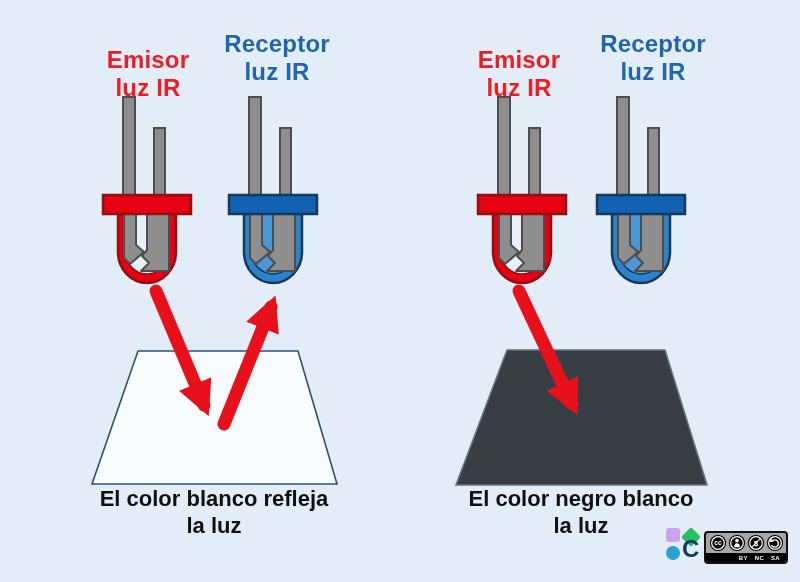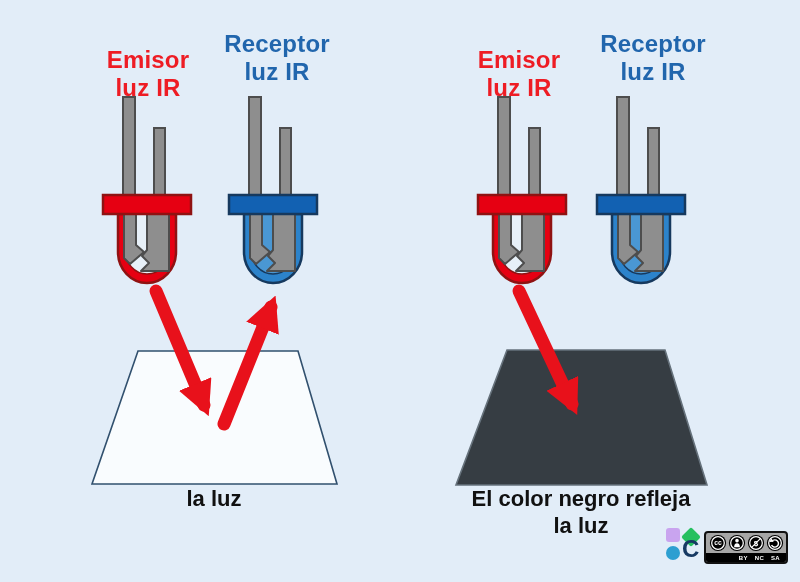--- a/index.html
+++ b/index.html
@@ -124,24 +124,25 @@
     <rect class="leg" x="26" y="2" width="12" height="105"></rect>
     <rect class="leg" x="57" y="33" width="11" height="74"></rect>
     <path class="dome" d="M21 119 H79 V157 A29 31 0 0 1 21 157 Z"></path>
     <path class="interior" d="M28 119 H72 V155 A22 24 0 0 1 28 155 Z"></path>
     <path class="innard" d="M27 119 H39 V150 L47 157 L33 169 L27 163 Z"></path>
     <path class="innard" d="M50 119 H72 V176 H44 L52 168 L45 161 L50 155 Z"></path>
     <rect class="flange" x="6" y="100" width="88" height="19"></rect>
   </svg>
 
   <div class="caption" style="left:214px;top:486px;">
+    <div>El color blanco refleja</div>
     <div>la luz</div>
   </div>
   <div class="caption" style="left:581px;top:486px;">
-    <div>El color negro refleja</div>
+    <div>El color negro blanco</div>
     <div>la luz</div>
   </div>
 
   <div class="logo-sq"></div>
   <div class="logo-diamond"></div>
   <div class="logo-circle"></div>
   <div class="logo-letter">C</div>
 
   <div class="cc-badge">
     <div class="cc-circles">

